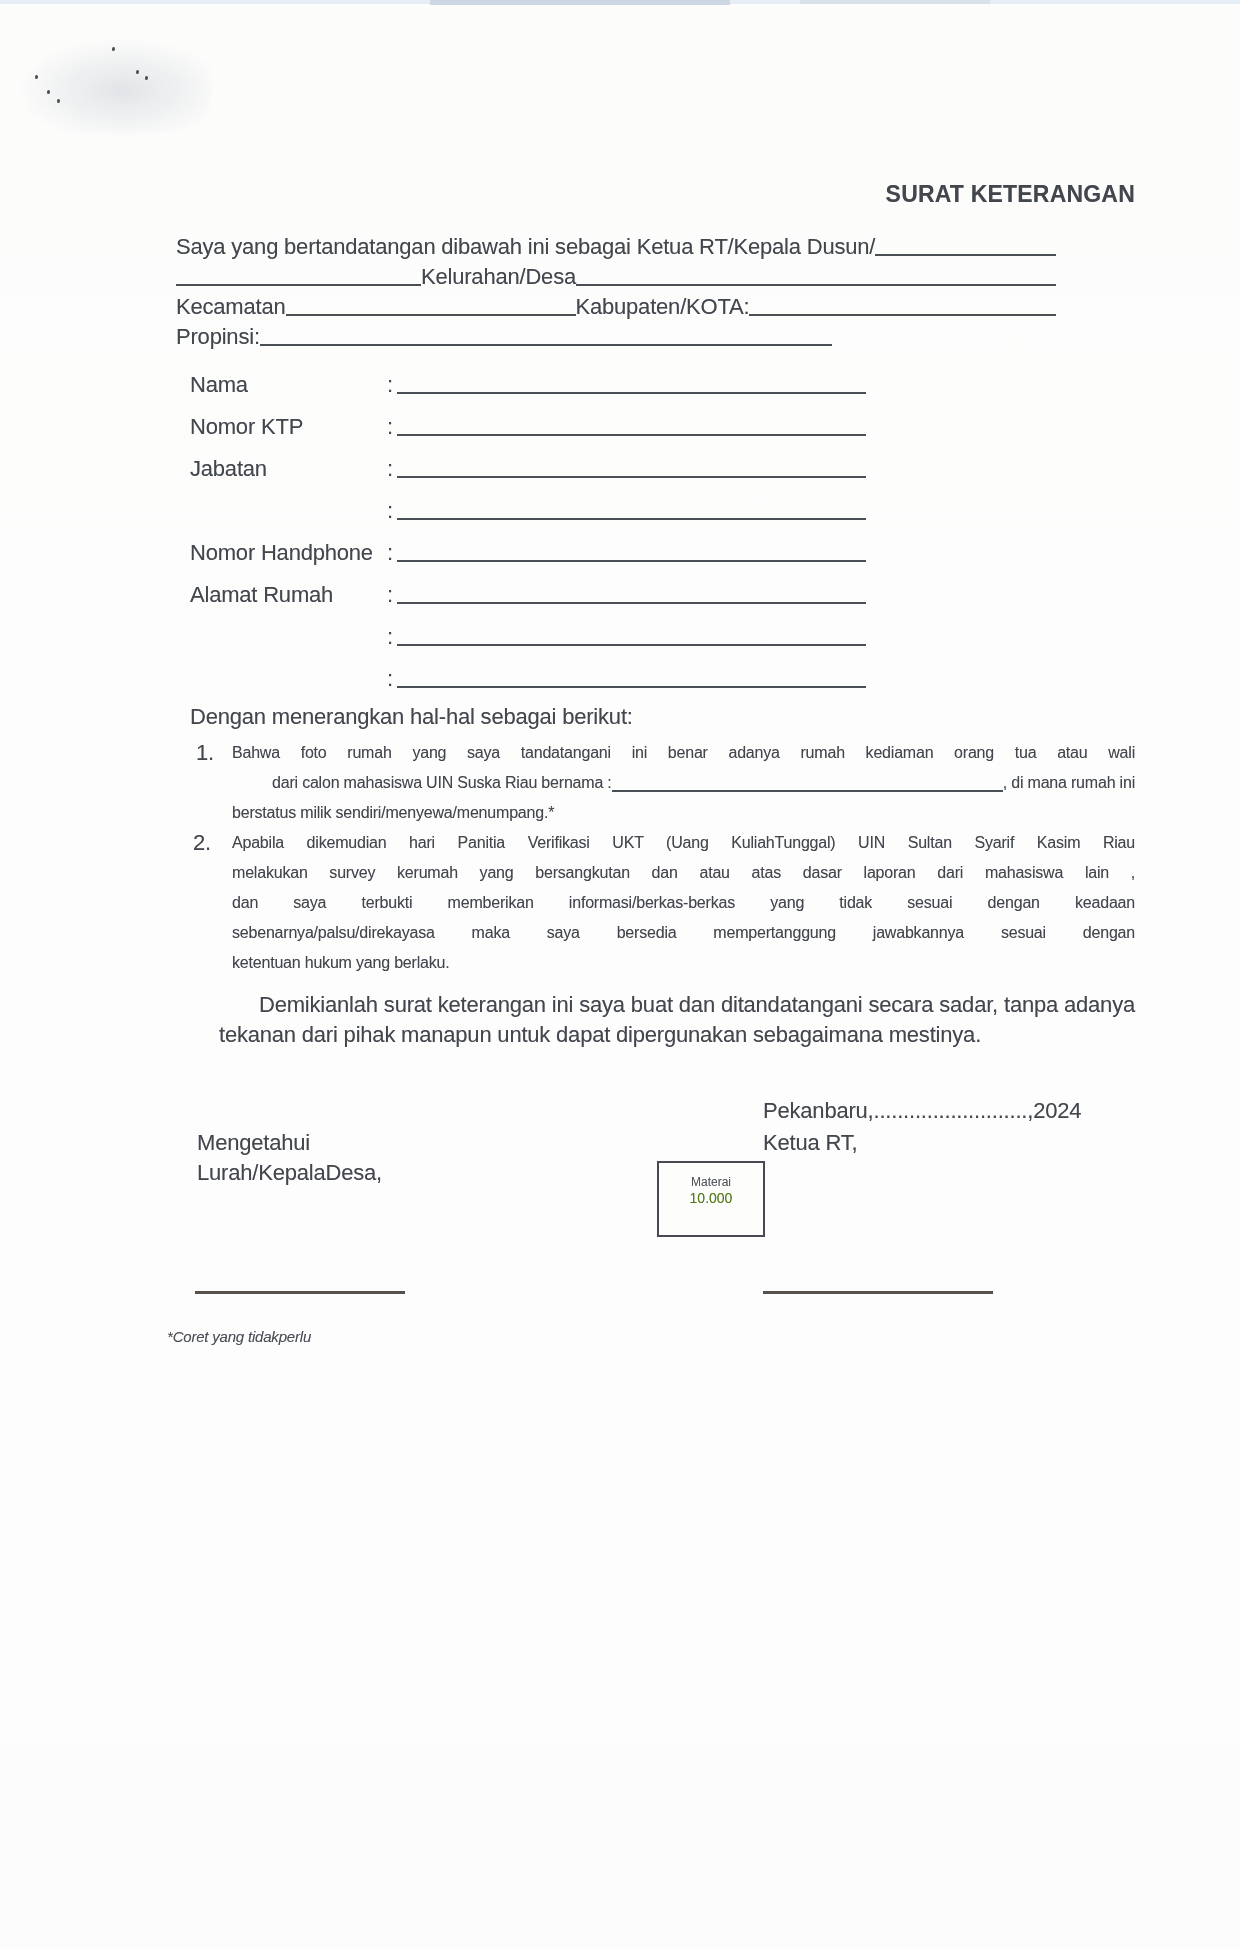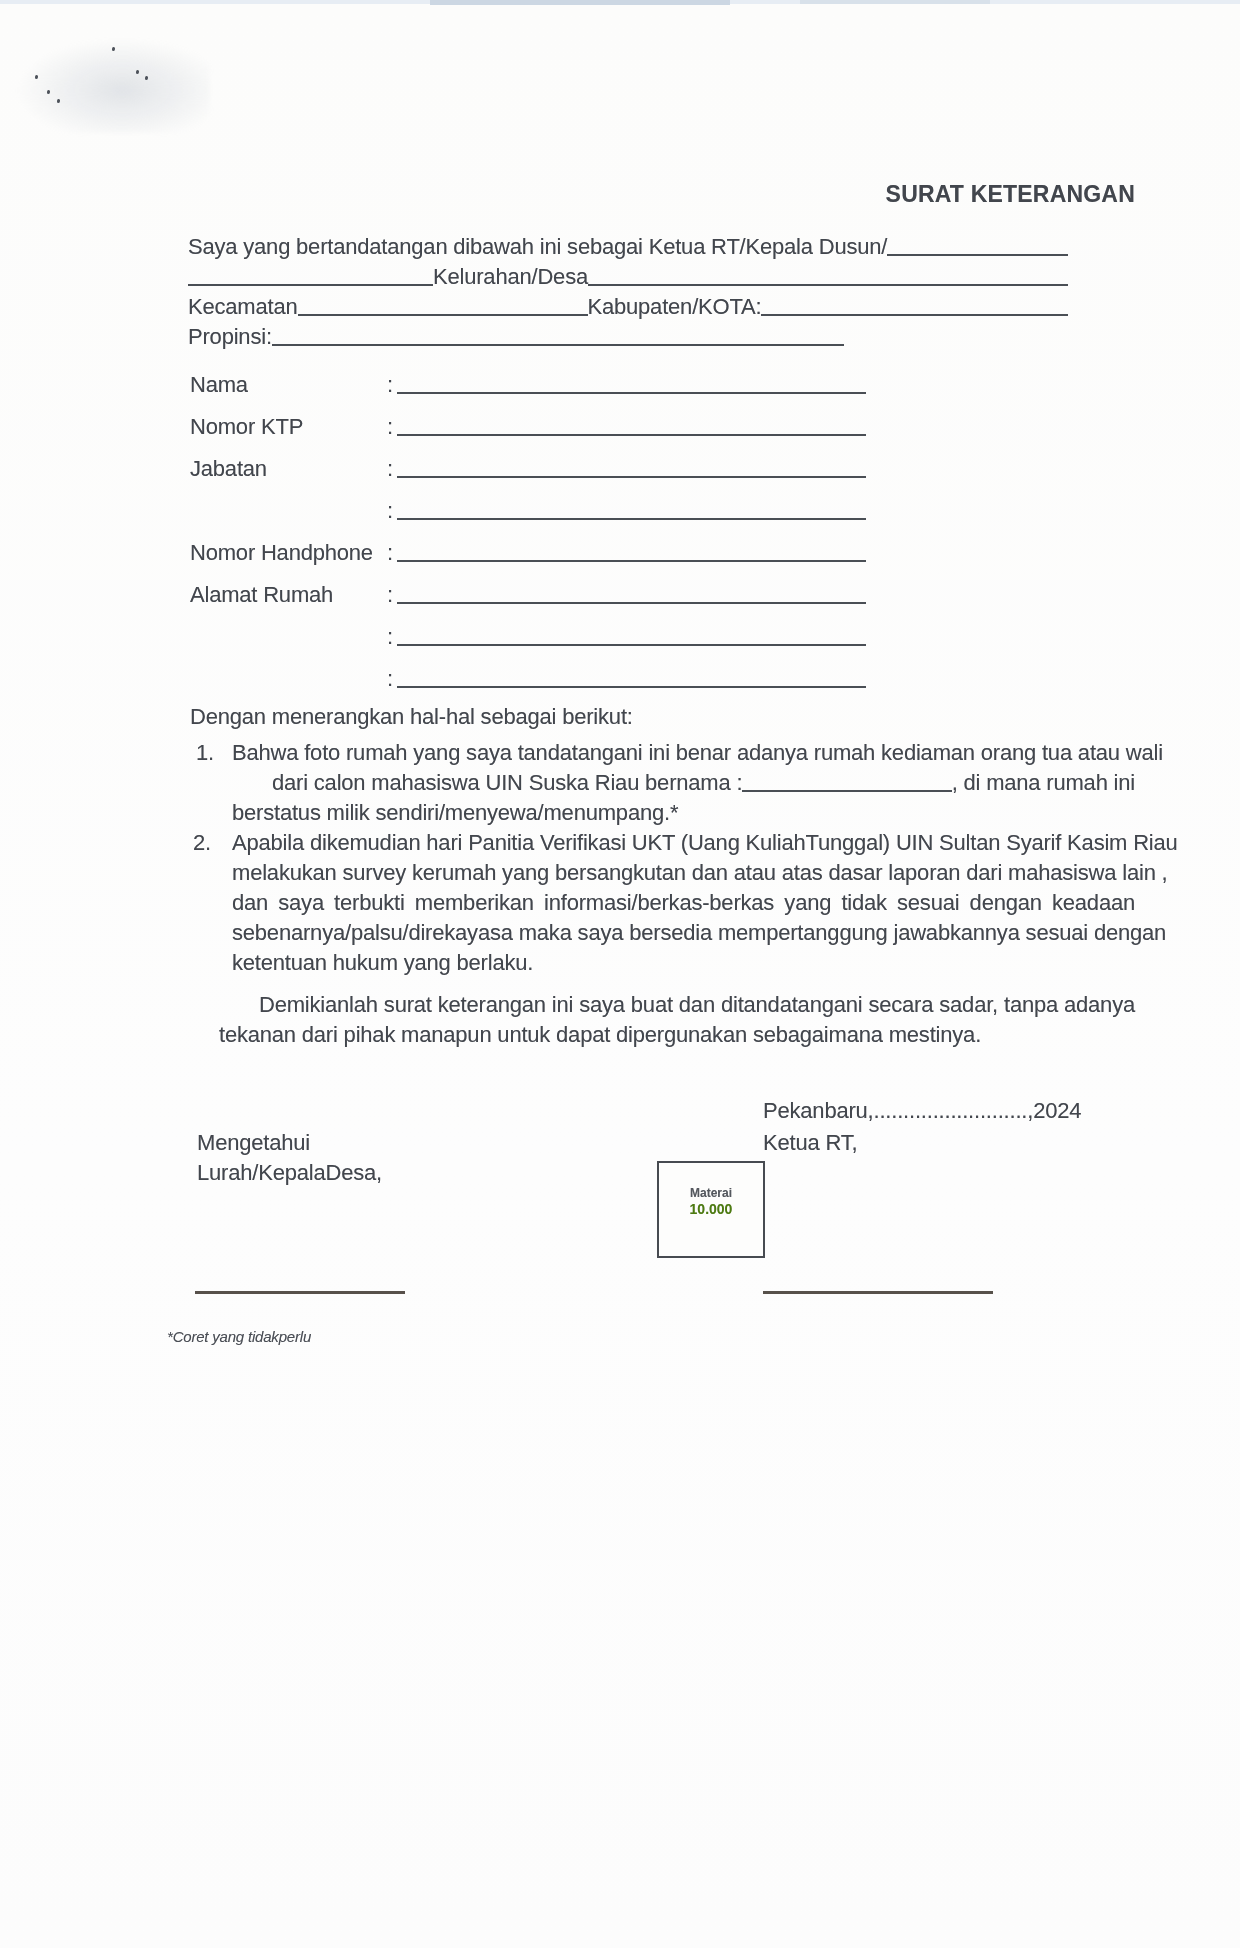--- a/index.html
+++ b/index.html
@@ -22,37 +22,37 @@
     background:radial-gradient(ellipse at 55% 55%, rgba(193,199,208,0.45), rgba(193,199,208,0.0) 70%);
     filter:blur(2px);}
   .dot{width:3px;height:4px;background:#4d525a;border-radius:50% 40% 50% 40%;}
   
   .t{font-size:22px;line-height:30px;}
   .title{left:190px;top:181px;width:945px;text-align:right;font-weight:bold;font-size:23px;letter-spacing:0.2px;}
   .row{display:flex;align-items:baseline;}
   .bl{border-bottom:2px solid #4a4f55;line-height:15px;height:15px;}
   .bl::before{content:"\200b";}
   .grow{flex:1 1 auto;}
-  .opening{left:188px;top:232px;width:880px;}
+  .opening{left:176px;top:232px;width:880px;}
   .opening .row{height:30px;line-height:30px;}
   .nw{white-space:nowrap;}
   .fields{left:190px;top:364px;width:676px;}
   .frow{display:flex;align-items:baseline;height:42px;line-height:42px;font-size:22px;}
   .flabel{width:197px;flex:0 0 197px;}
   .fcolon{flex:0 0 auto;padding-right:4px;}
   .intro{left:190px;top:702px;}
   .inum{font-size:22px;line-height:30px;}
   .ilines{width:903px;}
-  .iline{font-size:22px;line-height:30px;height:30px;}
+  .iline{font-size:16px;line-height:30px;height:30px;}
   .just{text-align:justify;text-align-last:justify;white-space:nowrap;}
   .closing{left:195px;top:990px;width:940px;}
   .closing .l1{padding-left:64px;}
   .sig{font-size:22px;line-height:30px;}
-  .stampbox{left:657px;top:1161px;width:108px;height:97px;border:2px solid #474b51;
-    text-align:center;padding-top:22px;box-sizing:border-box;background:#fdfdfc;font-weight:bold;}
+  .stampbox{left:657px;top:1161px;width:108px;height:76px;border:2px solid #474b51;
+    text-align:center;padding-top:11px;box-sizing:border-box;background:#fdfdfc;}
   .stampbox .s1{font-size:12px;line-height:16px;color:#54585e;letter-spacing:0;}
   .stampbox .s2{font-size:14px;line-height:17px;color:#4d7c0f;letter-spacing:0;}
   .sigline{height:0;border-top:3px solid #57514b;}
   .footnote{left:167px;top:1328px;font-style:italic;font-size:15px;color:#4a4e55;}
 </style>
 </head>
 <body>
 
 <div id="page">
 

